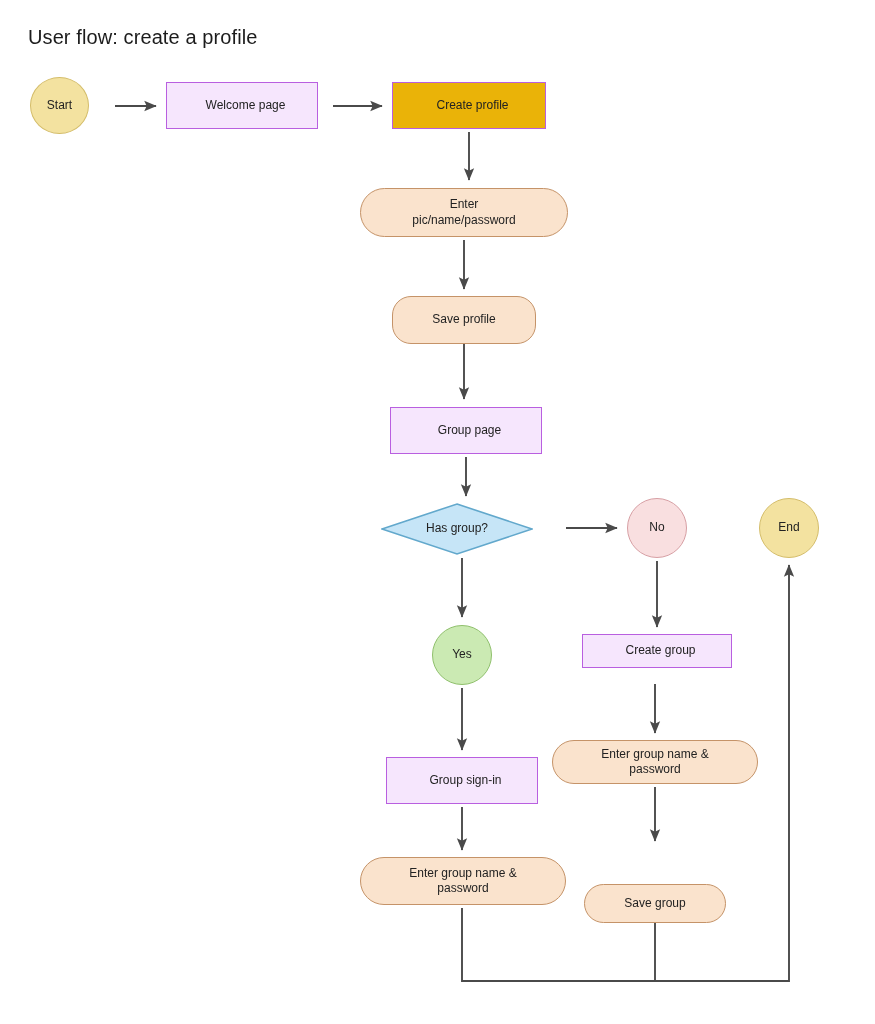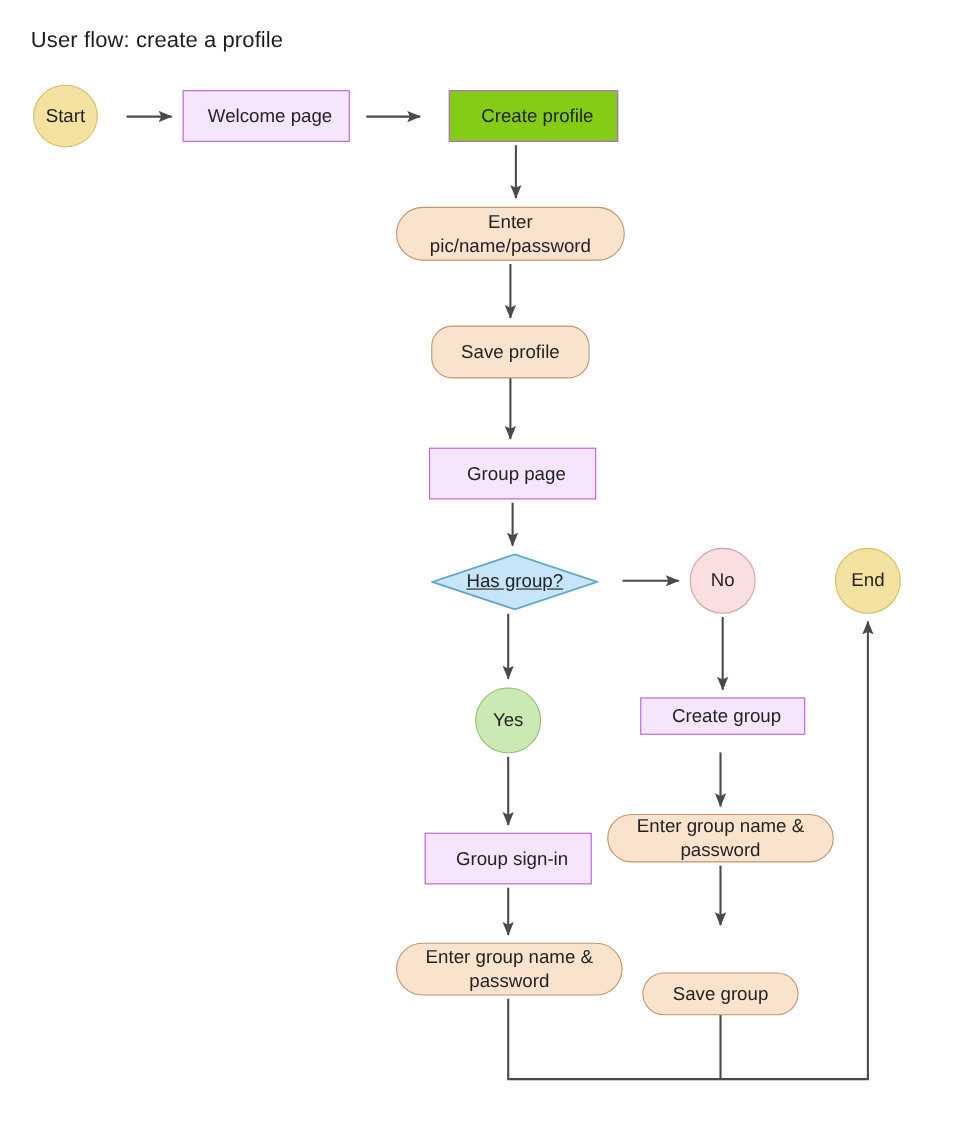--- a/index.html
+++ b/index.html
@@ -30,21 +30,21 @@
     white-space: nowrap;
   }
   .node {
     position: absolute;
     box-sizing: border-box;
     display: flex;
     align-items: center;
     justify-content: center;
     text-align: center;
     color: #222222;
-    font-size: 17px;
+    font-size: 12px;
     line-height: 1.28;
     padding: 2px 6px;
   }
   .n-rect {
     border-width: 1.6px;
     border-style: solid;
     padding-left: 13px;
   }
   .n-pill {
     border-width: 1.6px;
@@ -101,33 +101,33 @@
 
 <div id="title">User flow: create a profile</div>
 
 <div id="nodes">
     <div class="node n-circle" style="left: 30px; top: 77px; width: 59px; height: 57px; background: rgb(243, 226, 160); border-color: rgb(212, 189, 106);">
       <span>Start</span>
     </div>
     <div class="node n-rect" style="left: 166px; top: 82px; width: 152px; height: 47px; background: rgb(246, 230, 253); border-color: rgb(185, 95, 224);">
       <span>Welcome page</span>
     </div>
-    <div class="node n-rect" style="left: 392px; top: 82px; width: 154px; height: 47px; background: #84cc16; border-color: rgb(185, 95, 224); margin-left: 16px;">
+    <div class="node n-rect" style="left: 392px; top: 82px; width: 154px; height: 47px; background: #eab308; border-color: rgb(185, 95, 224);">
       <span>Create profile</span>
     </div>
     <div class="node n-pill" style="left: 360px; top: 188px; width: 208px; height: 49px; background: rgb(250, 227, 205); border-color: rgb(197, 147, 104); border-radius: 24.5px;">
       <span>Enter<br>pic/name/password</span>
     </div>
     <div class="node n-pill" style="left: 392px; top: 296px; width: 144px; height: 48px; background: rgb(250, 227, 205); border-color: rgb(197, 147, 104); border-radius: 19px;">
       <span>Save profile</span>
     </div>
     <div class="node n-rect" style="left: 390px; top: 407px; width: 152px; height: 47px; background: rgb(246, 230, 253); border-color: rgb(185, 95, 224);">
       <span>Group page</span>
     </div>
-    <div class="node n-diamond" style="left: 392px; top: 503px; width: 152px; height: 52px; text-decoration: underline;">
+    <div class="node n-diamond" style="left: 381px; top: 503px; width: 152px; height: 52px;">
       <svg viewBox="0 0 152 52" preserveAspectRatio="none">
         <polygon points="76,1 151,26 76,51 1,26" fill="#c6e5f7" stroke="#62a8cc" stroke-width="1.6"></polygon>
       </svg>
       <span class="dia-label">Has group?</span>
     </div>
     <div class="node n-circle" style="left: 627px; top: 498px; width: 60px; height: 60px; background: rgb(249, 223, 224); border-color: rgb(215, 159, 164);">
       <span>No</span>
     </div>
     <div class="node n-circle" style="left: 759px; top: 498px; width: 60px; height: 60px; background: rgb(243, 226, 160); border-color: rgb(212, 189, 106);">
       <span>End</span>

